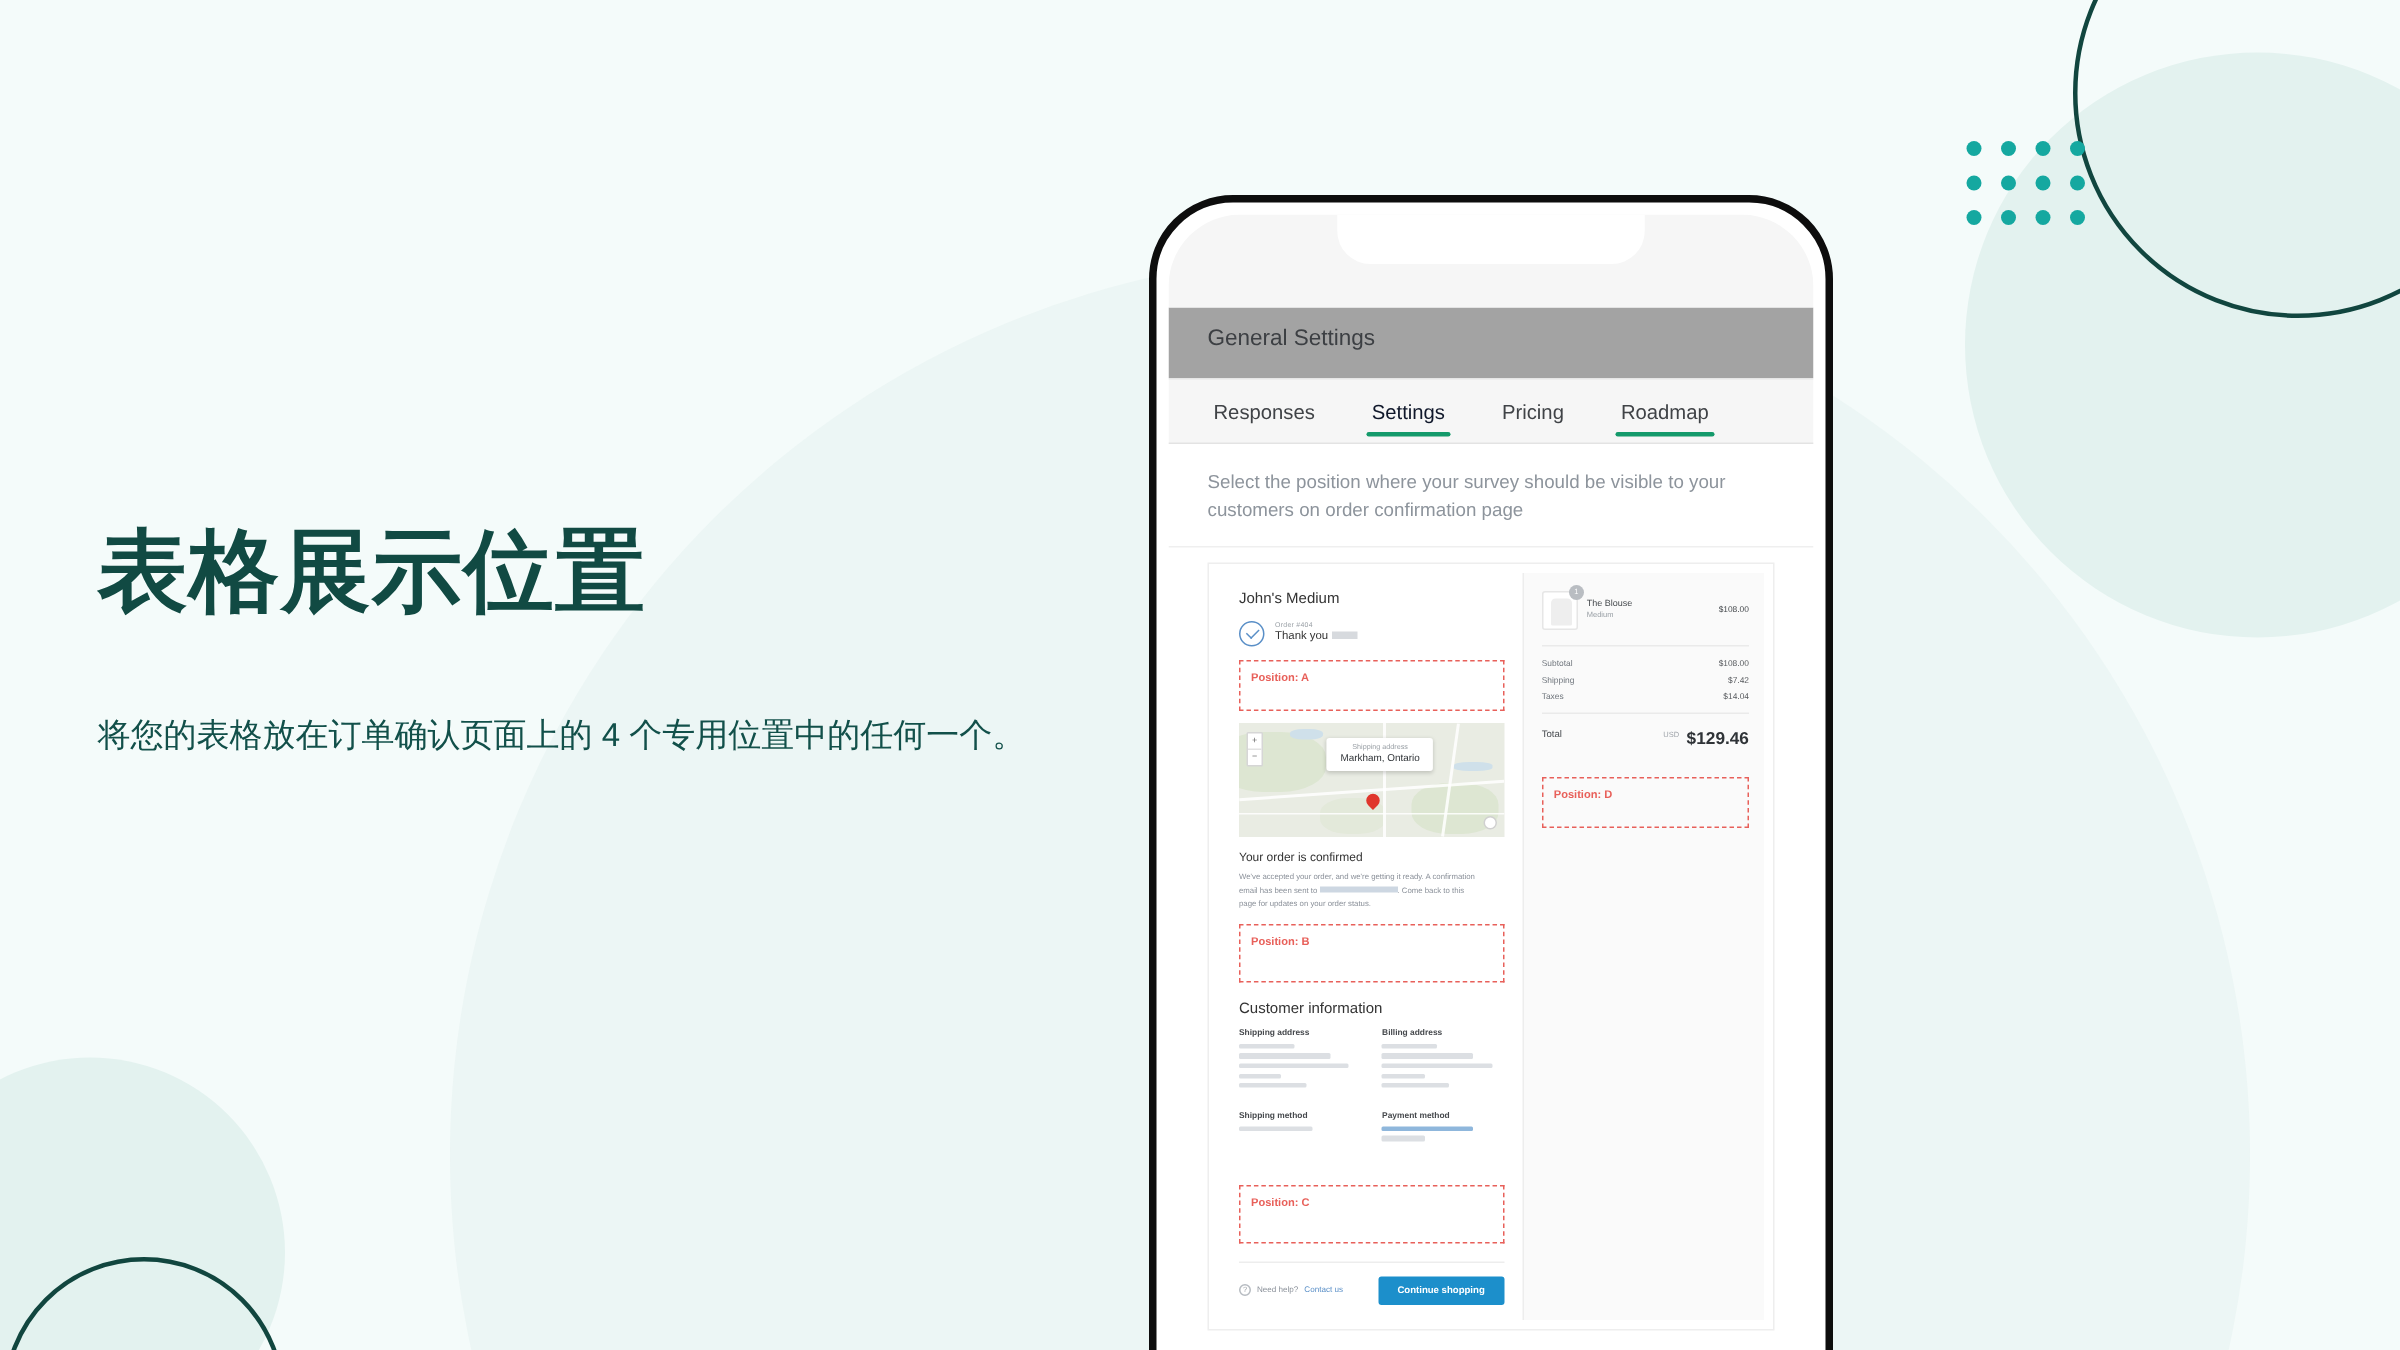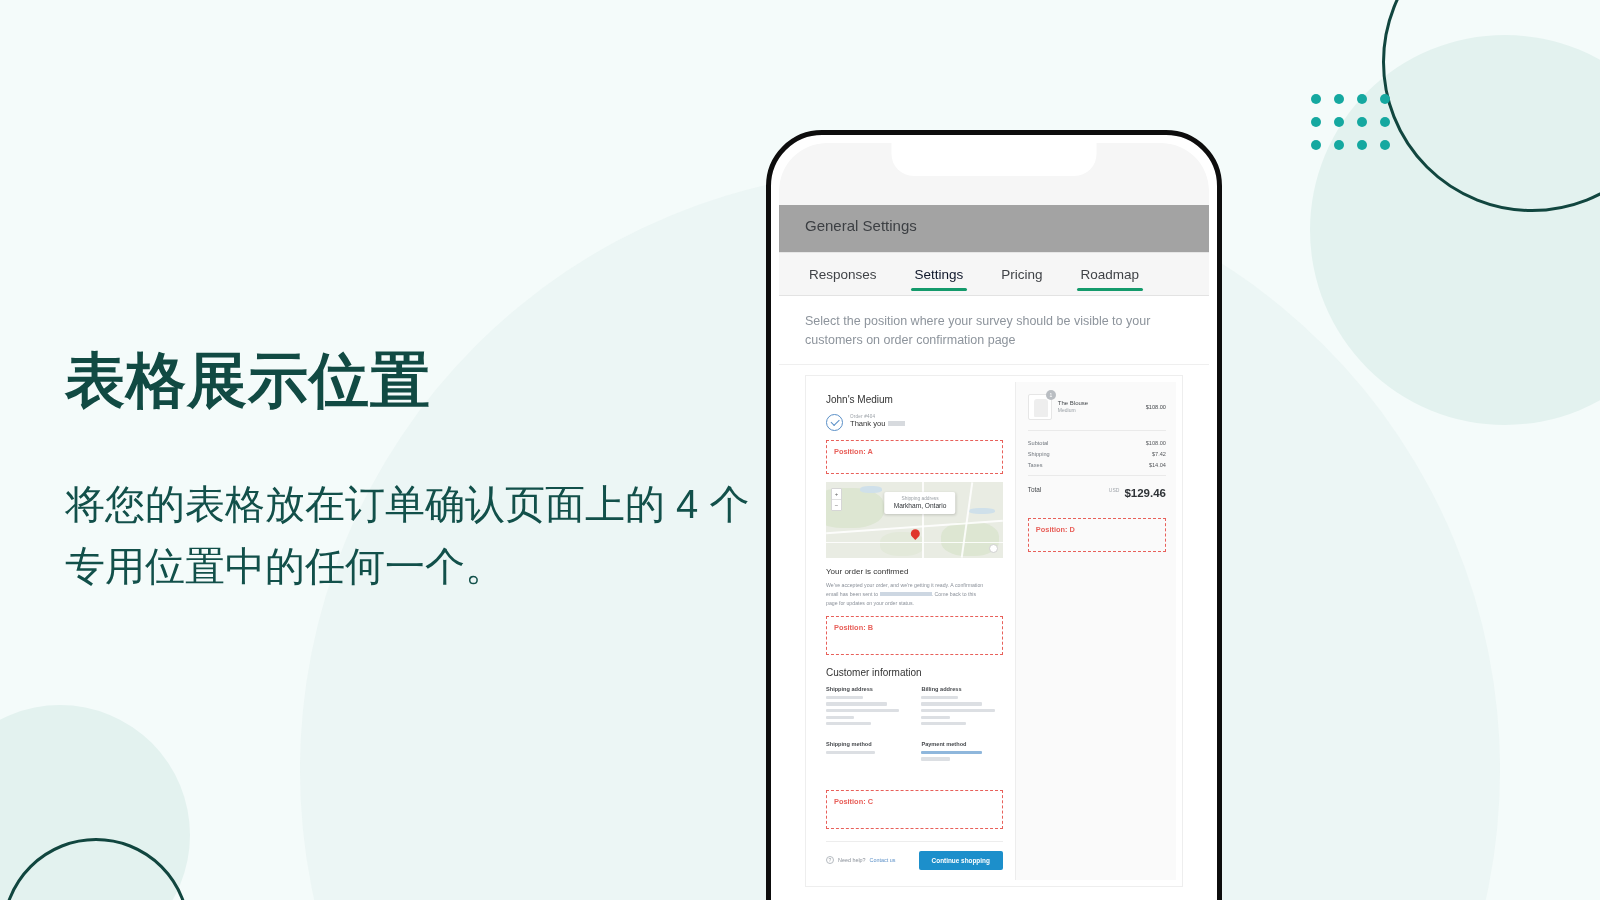--- a/index.html
+++ b/index.html
@@ -94,21 +94,21 @@
   }
   .headline {
     font-size: 60px;
     font-weight: 700;
     color: #114a43;
     letter-spacing: 1px;
     line-height: 1.15;
   }
   .subcopy {
     margin-top: 58px;
-    font-size: 40px;
+    font-size: 22px;
     line-height: 1.55;
     color: #12504a;
     font-weight: 400;
     max-width: 690px;
   }
 
   
   .phone {
     position: absolute;
     left: 766px;

